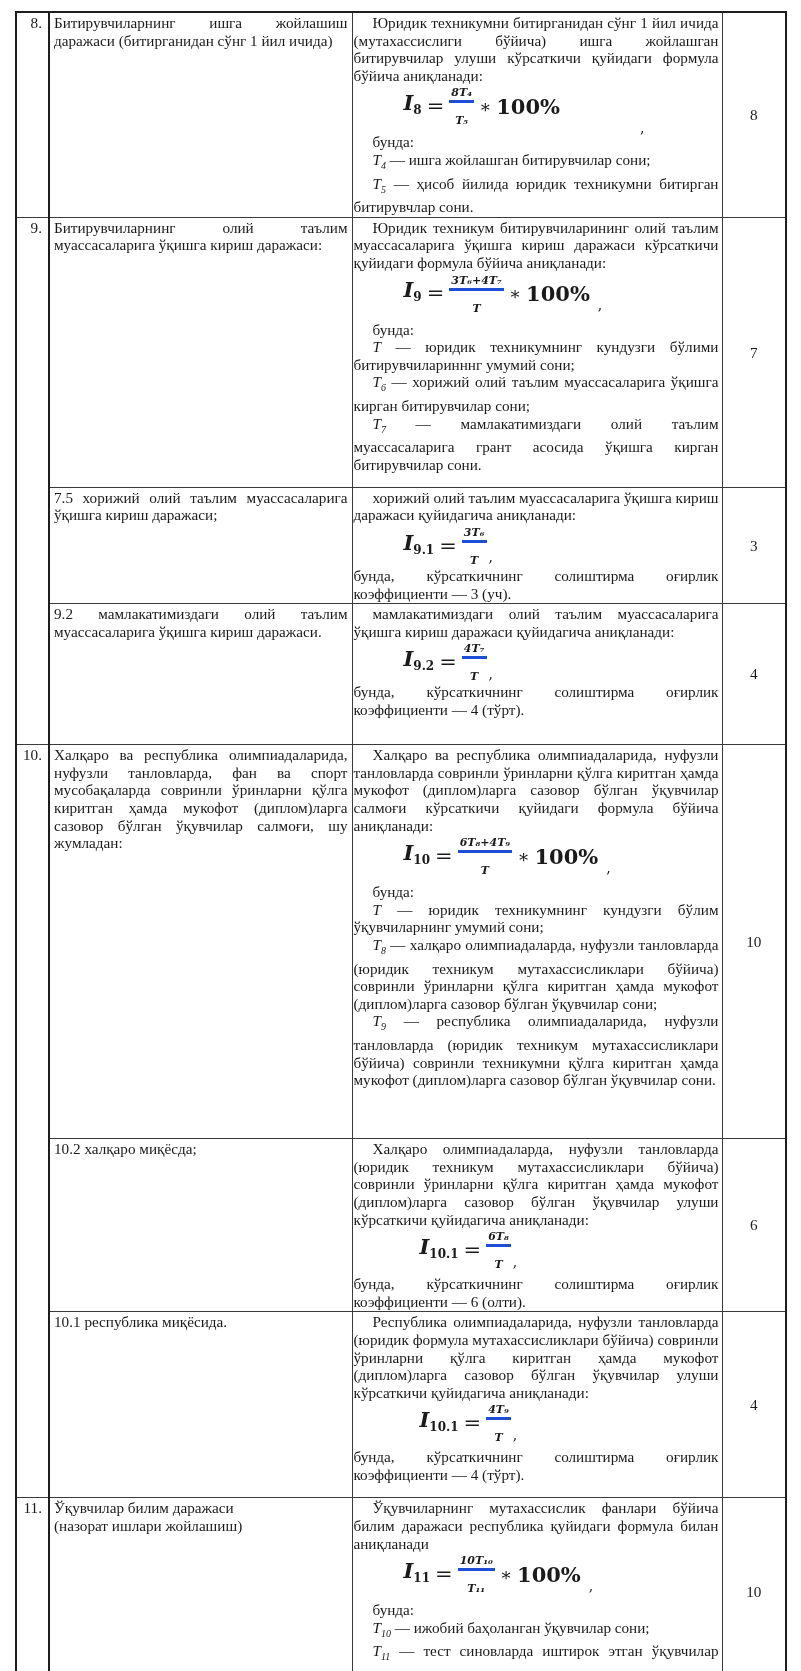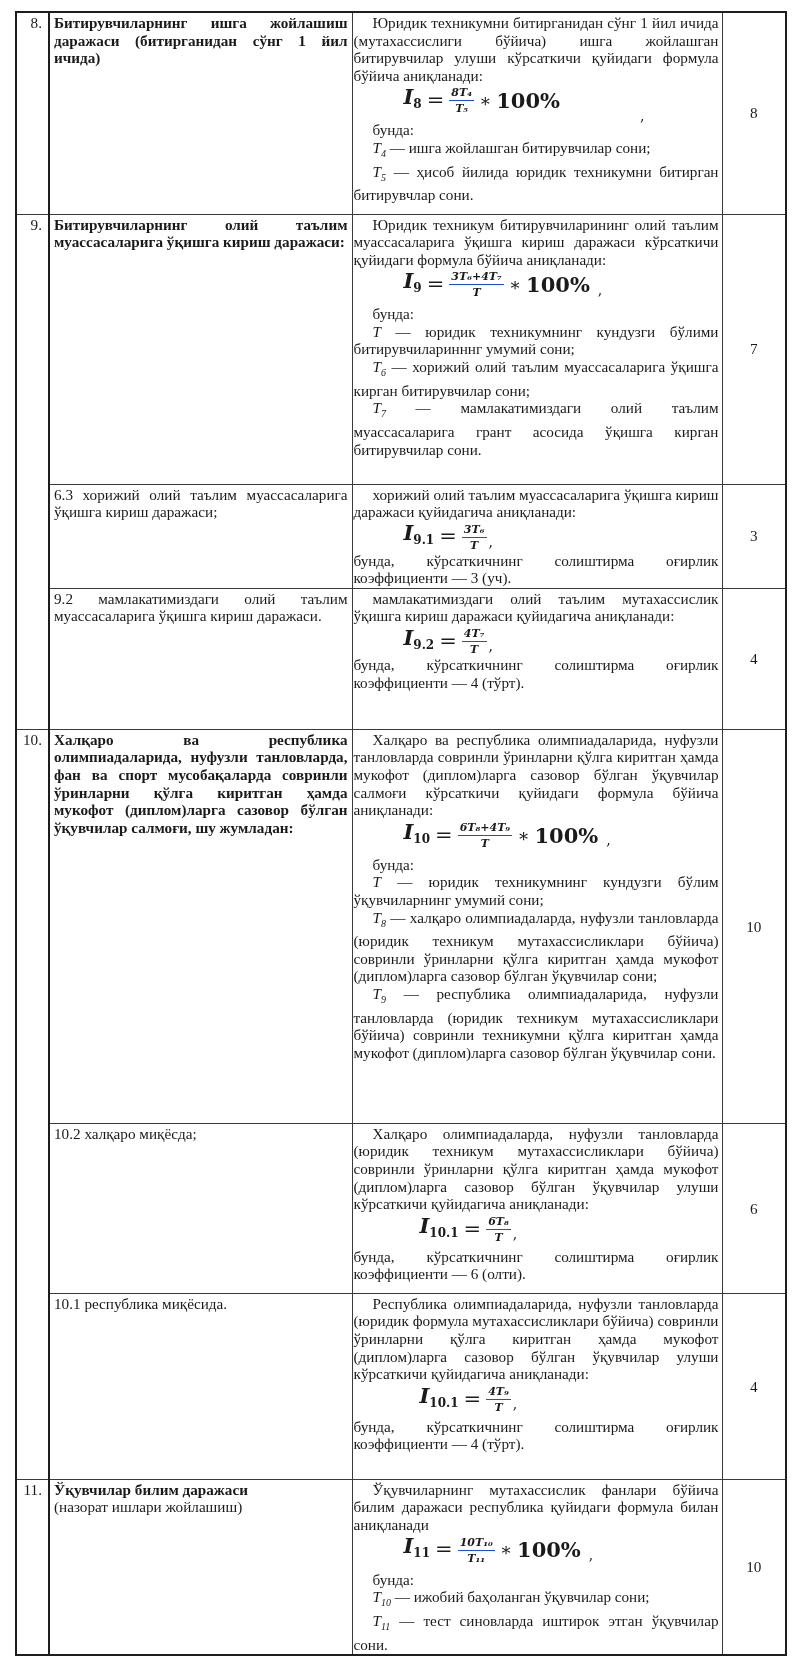--- a/index.html
+++ b/index.html
@@ -6,34 +6,34 @@
   body { width: 801px; height: 1671px; position: relative; overflow: hidden;
          font-family: "Liberation Serif", "DejaVu Serif", serif; color: #1a1a1a; }
   table.doc { position: absolute; left: 15px; top: 11px; width: 770px;
               border-collapse: collapse; table-layout: fixed;
               border: 2px solid #1e1e1e; font-size: 15.2px; line-height: 17.6px; }
   col.c-num { width: 33px; } col.c-name { width: 303px; }
   col.c-desc { width: 370px; } col.c-pts { width: 64px; }
   td { border: 1px solid #3a3a3a; vertical-align: top; padding: 1px 4px 1px 4px; }
   td.num { text-align: right; padding-right: 6px; padding-left: 2px; }
   td.name { text-align: justify; text-align-last: auto; }
-  td.name b, .bold { font-weight: bold; }
+  td.name b, .bold { font-weight: normal; }
   td.desc { text-align: justify; padding-left: 1px; padding-right: 3px; }
   td.pts { text-align: center; vertical-align: middle; }
   td.name-l { border-left: 2px solid #1e1e1e; }
   td.pts-r { border-right: 2px solid #1e1e1e; }
   .p { margin: 0; }
   .ind { text-indent: 19px; }
   .formula { display: flex; align-items: center; margin: 2px 0 0 20px; font-family: "DejaVu Serif", serif; }
   .f-lhs { font-style: italic; font-size: 21px; font-weight: bold; margin-left: 30px; }
   .f-lhs sub { font-size: 12px; font-style: normal; font-weight: bold; vertical-align: -4px; }
   .f-eq { font-size: 21px; margin: 0 5px; }
   .frac { display: inline-flex; flex-direction: column; align-items: center; font-style: italic; font-size: 11px; font-weight: bold; line-height: 13px; }
-  .frac .n { border-bottom: 1px solid #1d4ed8; padding: 0 2px 1px 2px; }
-  .frac .d { padding-top: 1px; }
+  .frac .n { border-bottom: 3px solid #1d4ed8; padding: 0 2px 1px 2px; }
+  .frac .d { padding-top: 1px; margin-top: 10px; }
   .f-mult { font-size: 18px; margin: 0 5px; }
   .f-pct { font-size: 21px; font-weight: bold; }
   .f-comma { font-size: 14px; align-self: flex-end; margin-left: 8px; }
   .f-comma.far { margin-left: 80px; margin-bottom: -10px; }
   .var { font-style: italic; }
 </style>
 </head>
 <body>
 
 <table class="doc">
@@ -86,41 +86,41 @@
       </div>
       <p class="p ind" style="margin-top:6px">бунда:</p>
       <p class="p ind"><span class="var">T</span><span> — юридик техникумнинг кундузги бўлими битирувчиларинннг умумий сони;</span></p>
       <p class="p ind"><span class="var">T</span><sub class="var" style="font-size:10px">6</sub><span> — хорижий олий таълим муассасаларига ўқишга кирган битирувчилар сони;</span></p>
       <p class="p ind"><span class="var">T</span><sub class="var" style="font-size:10px">7</sub><span> — мамлакатимиздаги олий таълим муассасаларига грант асосида ўқишга кирган битирувчилар сони.</span></p>
     </td>
     <td class="pts pts-r">7</td>
   </tr>
 
   <tr style="height:104px">
-    <td class="name name-l">6.3 хорижий олий таълим муассасаларига ўқишга кириш даражаси;</td>
+    <td class="name name-l">7.5 хорижий олий таълим муассасаларига ўқишга кириш даражаси;</td>
     <td class="desc">
       <p class="p ind">хорижий олий таълим муассасаларига ўқишга кириш даражаси қуйидагича аниқланади:</p>
       <div class="formula">
         <span class="f-lhs"><span>I</span><sub>9.1</sub></span>
         <span class="f-eq">=</span>
         <span class="frac">
               <span class="n">3T₆</span>
               <span class="d">T</span>
             </span>
         <span class="f-comma" style="margin-left:2px">,</span>
       </div>
       <p class="p">бунда, кўрсаткичнинг солиштирма оғирлик коэффициенти — 3 (уч).</p>
     </td>
     <td class="pts pts-r">3</td>
   </tr>
 
   <tr style="height:141px">
     <td class="name name-l">9.2 мамлакатимиздаги олий таълим муассасаларига ўқишга кириш даражаси.</td>
     <td class="desc">
-      <p class="p ind">мамлакатимиздаги олий таълим мутахассислик ўқишга кириш даражаси қуйидагича аниқланади:</p>
+      <p class="p ind">мамлакатимиздаги олий таълим муассасаларига ўқишга кириш даражаси қуйидагича аниқланади:</p>
       <div class="formula">
         <span class="f-lhs"><span>I</span><sub>9.2</sub></span>
         <span class="f-eq">=</span>
         <span class="frac">
               <span class="n">4T₇</span>
               <span class="d">T</span>
             </span>
         <span class="f-comma" style="margin-left:2px">,</span>
       </div>
       <p class="p">бунда, кўрсаткичнинг солиштирма оғирлик коэффициенти — 4 (тўрт).</p>

